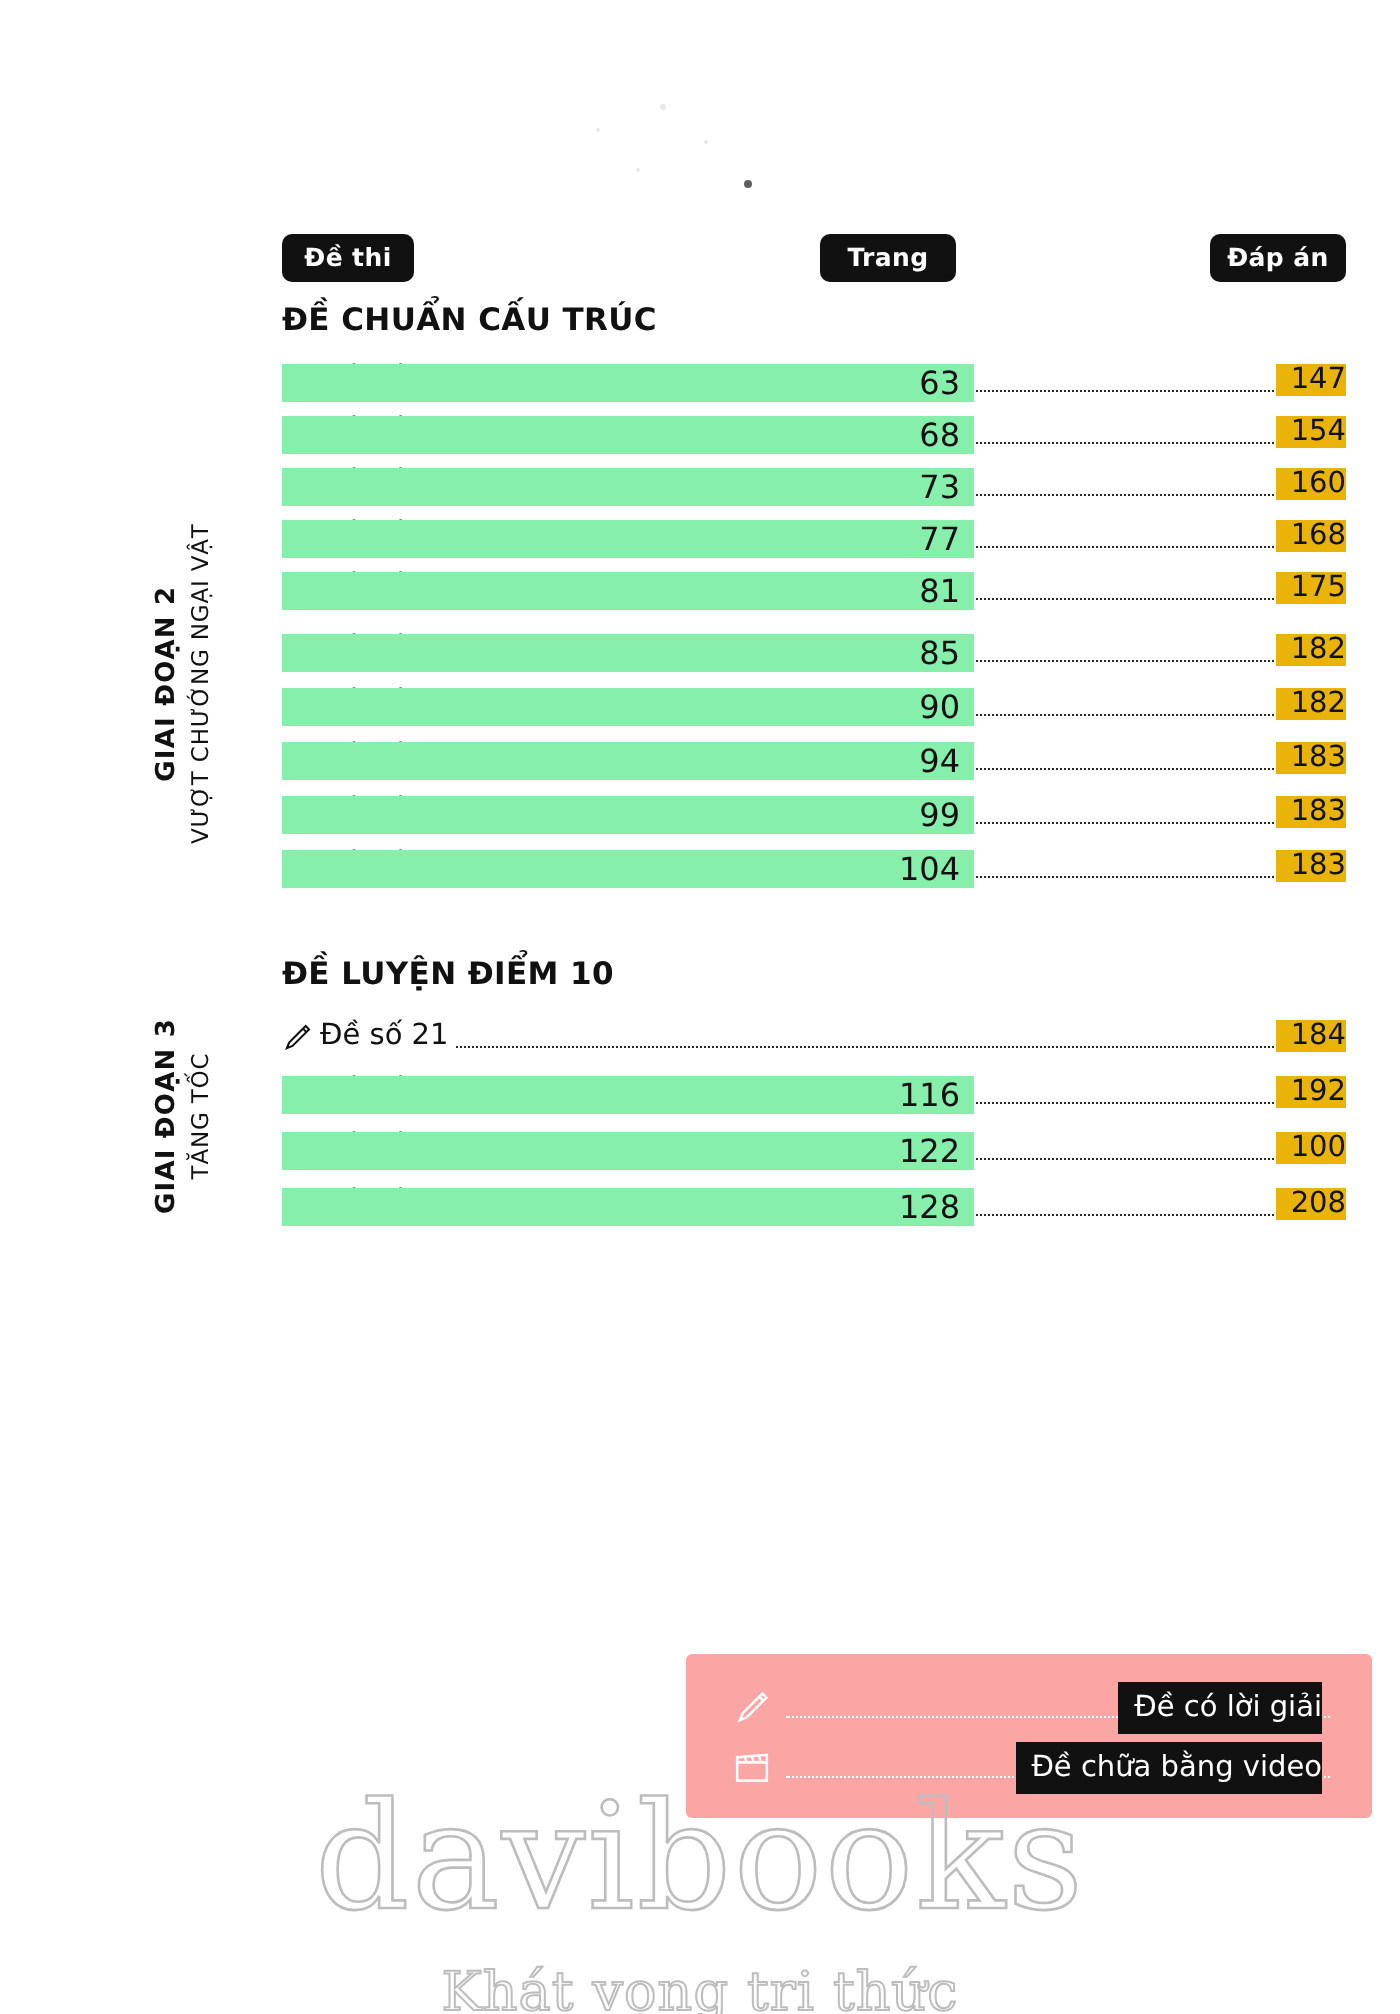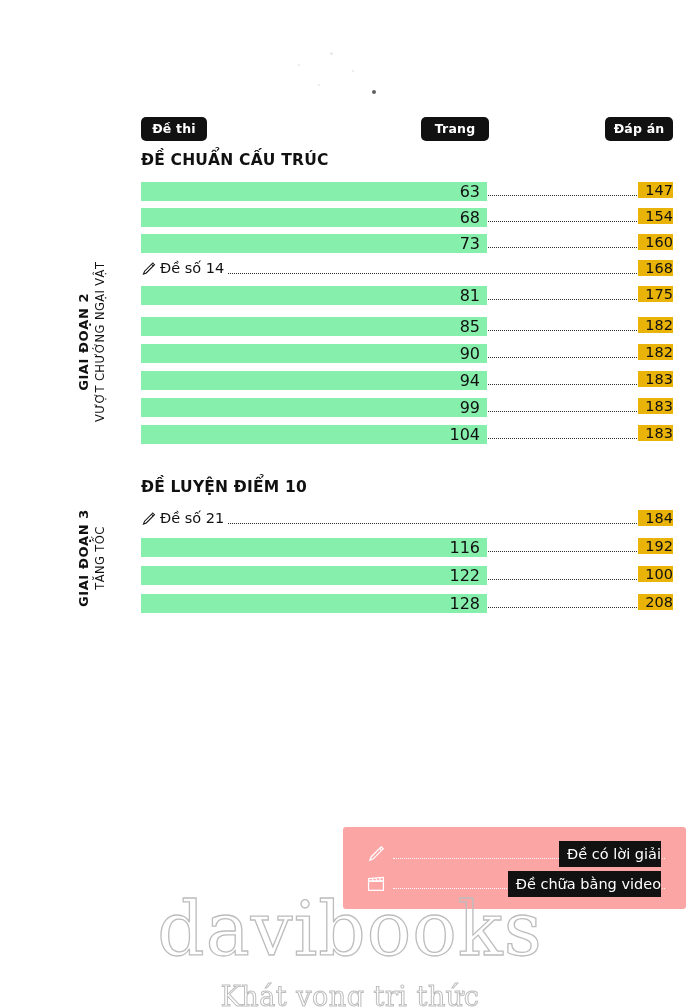--- a/index.html
+++ b/index.html
@@ -43,21 +43,21 @@
     color: #ffffff;
     border-radius: 5px;
     font-size: 12.5px;
     font-weight: bold;
     line-height: 24px;
     height: 24px;
     text-align: center;
     letter-spacing: .2px;
   }
   .pill.de-thi   { left: 141px; width: 66px; }
-  .pill.trang    { left: 421px; width: 68px; }
+  .pill.trang    { left: 410px; width: 68px; }
   .pill.dap-an   { left: 605px; width: 68px; }
 
   
   .stage {
     position: absolute;
     transform: rotate(-90deg);
     transform-origin: left top;
     white-space: nowrap;
     text-align: center;
   }
@@ -274,20 +274,21 @@
 
   <div class="row" style="top:260px;">
     <span class="icon">
       <svg viewBox="0 0 16 16" width="15" height="16">
           <path d="M12.6 1.6 14.4 3.4 5.6 12.2 2.6 13.4 3.8 10.4z" fill="none" stroke="#111" stroke-width="1.1"></path>
           <path d="M11.2 3 13 4.8" stroke="#111" stroke-width="1.1"></path>
         </svg>
     </span>
     <span class="dots"></span>
     <span class="label">Đề số 14</span>
+    <span class="page-num">77</span>
     <span class="ans-num">168</span>
   </div>
 
   <div class="row" style="top:286px;">
     <span class="icon">
       <svg viewBox="0 0 16 16" width="15" height="16">
           <path d="M12.6 1.6 14.4 3.4 5.6 12.2 2.6 13.4 3.8 10.4z" fill="none" stroke="#111" stroke-width="1.1"></path>
           <path d="M11.2 3 13 4.8" stroke="#111" stroke-width="1.1"></path>
         </svg>
     </span>

